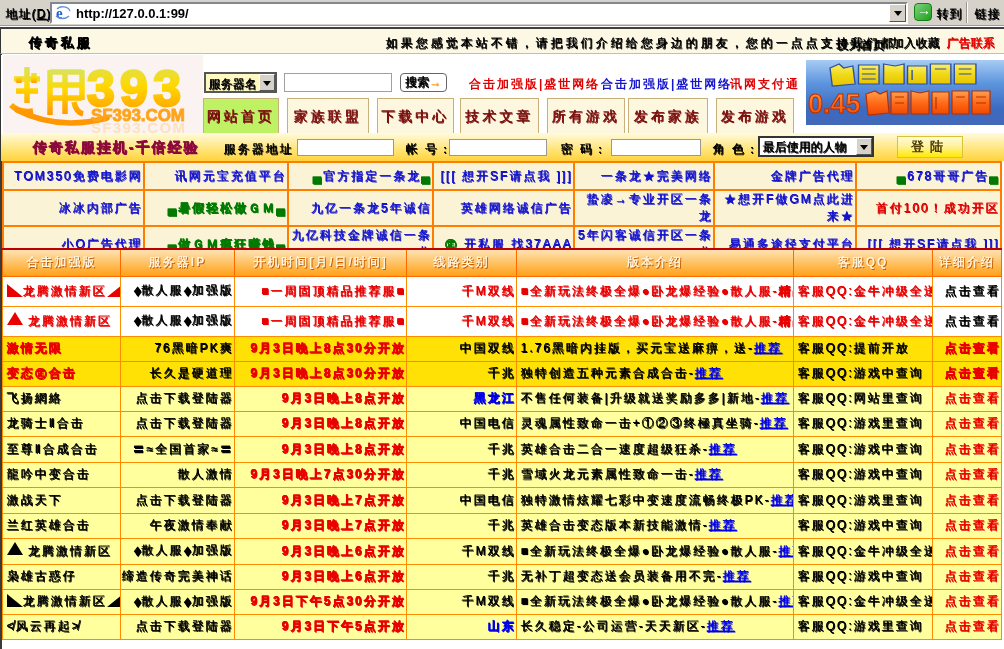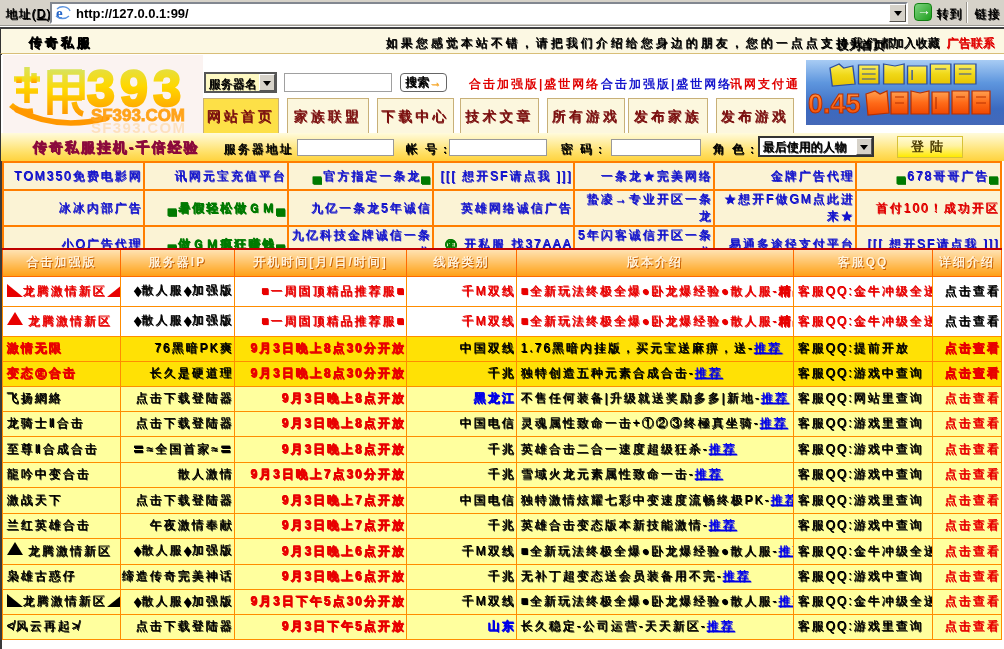--- a/index.html
+++ b/index.html
@@ -35,21 +35,21 @@
 #selbox .db{position:absolute;right:0;top:0;width:16px;height:17px;background:#D6D2C9;border:1px solid;border-color:#fff #555 #555 #fff}
 #selbox .db:after{content:"";position:absolute;left:3px;top:6px;border:4px solid transparent;border-top:5px solid #000}
 #sinput{position:absolute;left:283px;top:18px;width:108px;height:19px;background:#fff;border:1px solid #A0A0A0}
 #sbtn{position:absolute;left:399px;top:18px;width:47px;height:19px;background:#fff;border:1px solid #666;border-radius:4px;font-size:12px;color:#000;text-align:center;line-height:17px}
 #sbtn b{color:#F6A82C;font-weight:bold}
 .adt1{position:absolute;top:21px;font-size:12px;font-weight:bold;letter-spacing:2px}
 
 #bansvg{position:absolute;left:805px;top:5px}
 
 .tab{position:absolute;top:43px;height:35px;background:#FCF7DE;border:1px solid #C8B078;border-bottom:none;font-size:14px;color:#7B1010;text-align:center;line-height:34px;letter-spacing:3px}
-.tab.act{background:#fde047;z-index:2}
+.tab.act{background:#bef264;z-index:2}
 
 #loginbar{position:absolute;left:0;top:133px;width:1004px;height:28px;background:linear-gradient(#FFFBDC,#FFE066 70%,#FFD23E);border-left:1px solid #333}
 #loginbar .ttl{position:absolute;left:32px;top:6px;font-size:14px;font-weight:bold;color:#8B0A3C;letter-spacing:2px}
 #loginbar .fl{position:absolute;top:8px;font-size:12px;color:#000;letter-spacing:2px}
 .lin{position:absolute;top:6px;height:17px;background:#fff;border:1px solid #999}
 #rolesel{position:absolute;left:757px;top:3px;width:116px;height:21px;background:#fff;border:2px solid #333}
 #rolesel .tx{position:absolute;left:3px;top:1px;font-size:12px;color:#000}
 #rolesel .db{position:absolute;right:0;top:0;width:16px;height:17px;background:#D6D2C9;border:1px solid;border-color:#fff #555 #555 #fff}
 #rolesel .db:after{content:"";position:absolute;left:3px;top:6px;border:4px solid transparent;border-top:5px solid #000}
 #loginbtn{position:absolute;left:896px;top:3px;width:66px;height:22px;background:linear-gradient(#FFFBD8,#FFF2A0 45%,#FFEA00);border:1px solid #D8C238;font-size:13px;font-weight:bold;color:#4A3A00;text-align:center;line-height:20px;letter-spacing:6px}

